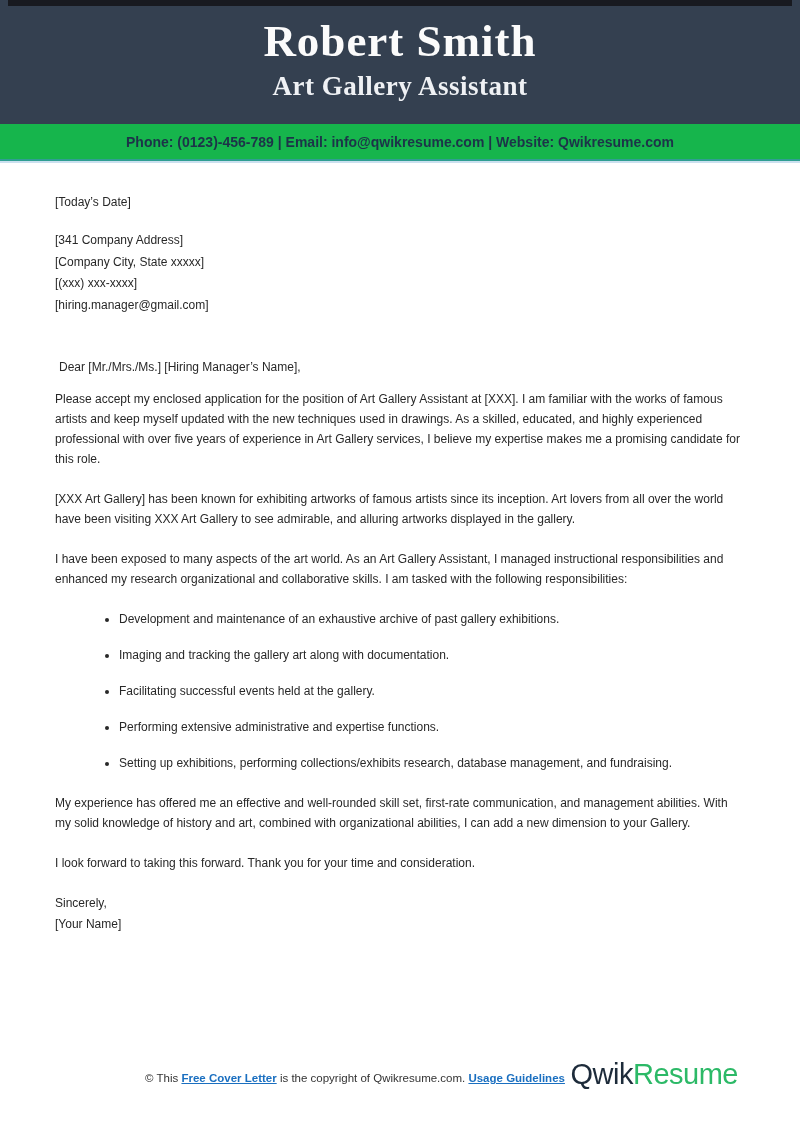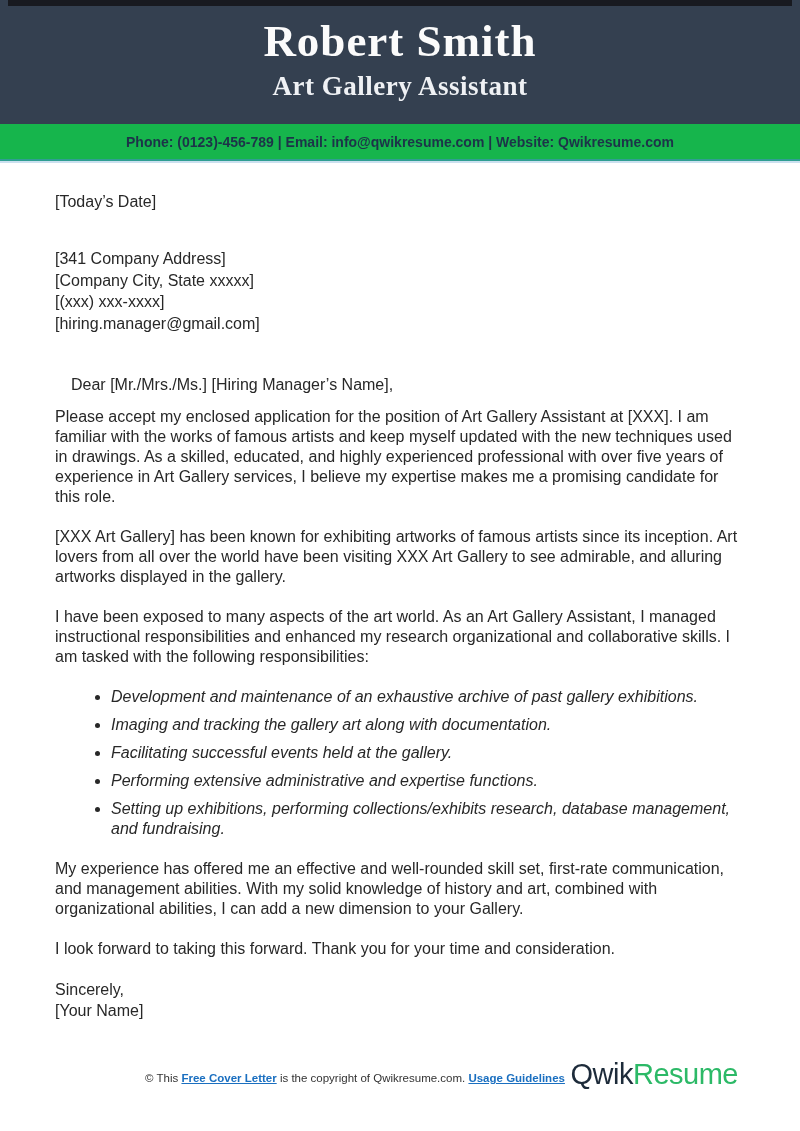--- a/index.html
+++ b/index.html
@@ -28,28 +28,28 @@
   
   .contact-bar {
     background: #16b54c; height: 37px;
     display: flex; align-items: center; justify-content: center;
     border-bottom: 2px solid #2f9e92;
     text-align: right;
   }
   .contact-text { color: #1d3349; font-weight: bold; font-size: 14px; }
   .divider { height: 2px; background: #cbe0ef; }
   
-  .content { padding: 0 55px; font-size: 16px; line-height: 20px; }
+  .content { padding: 0 55px; font-size: 12px; line-height: 20px; }
   .date { margin: 29px 0 0; }
-  .address { margin-top: 36px; line-height: 21.5px; }
-  .salutation { margin: 41px 16px 0; }
+  .address { margin-top: 18px; line-height: 21.5px; }
+  .salutation { margin: 41px 4px 0; }
   .para { margin: 20px 0 0; }
   .para-first { margin: 12px 0 0; }
   .resp-list { margin: 20px 0 0; padding-left: 48px; }
-  .resp-list li { margin: 8px; padding-left: 0; line-height: 20px; font-style: italic; }
+  .resp-list li { margin: 16px; padding-left: 0; line-height: 20px; }
   .signoff { margin-top: 20px; line-height: 21px; }
   
   .footer { position: absolute; top: 1054px; left: 0; right: 0; height: 56px; }
   .copyright {
     position: absolute; top: 18px; left: 0; right: 90px;
     text-align: center; font-size: 11.5px; color: #333333;
   }
   .copyright a { color: #1a6fc0; font-weight: bold; text-decoration: underline; }
   .logo {
     position: absolute; right: 62px; top: 4px;

